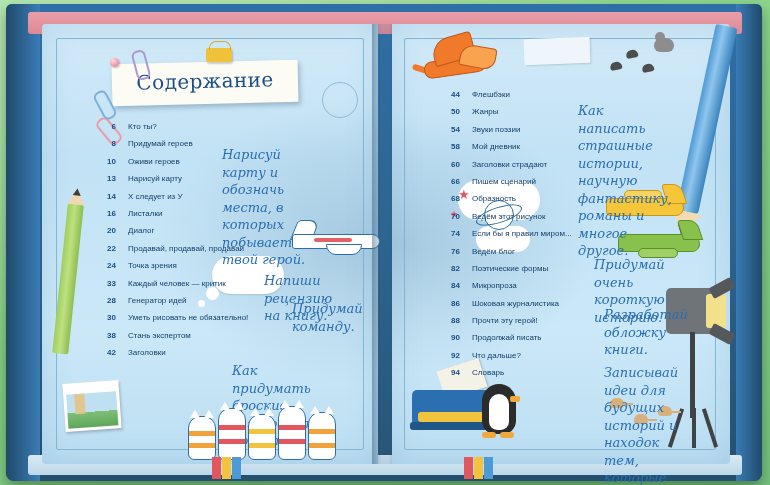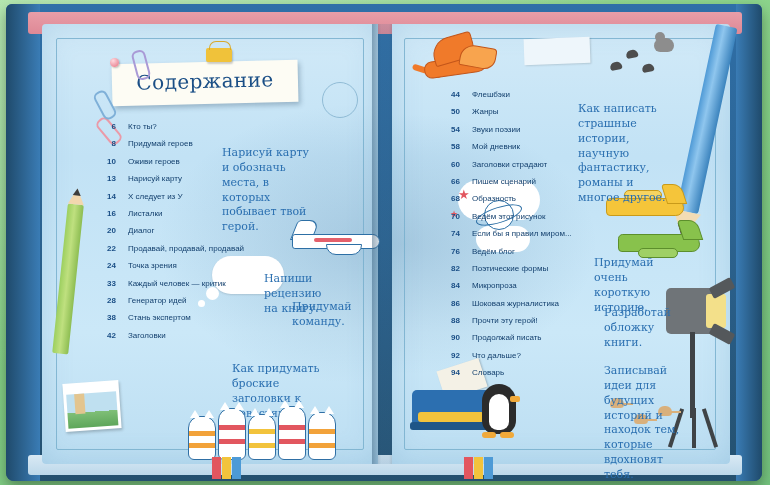--- a/index.html
+++ b/index.html
@@ -153,21 +153,22 @@
   .toc-title {
     font-size: 8px;
     color: #123f6d;
     white-space: nowrap;
   }
 
   
   .note {
     position: absolute;
     font-family: "DejaVu Serif", serif;
-    font-size: 11px;
+    font-style: italic;
+    font-size: 13px;
     line-height: 1.35;
     color: #2a6fb0;
   }
 
   
   .clip {
     position: absolute;
     border-radius: 3px;
   }
   .paperclip {
@@ -746,20 +747,24 @@
           <span class="toc-num">24</span>
           <span class="toc-title">Точка зрения</span>
         </div>
       <div class="toc-row">
           <span class="toc-num">33</span>
           <span class="toc-title">Каждый человек — критик</span>
         </div>
       <div class="toc-row">
           <span class="toc-num">28</span>
           <span class="toc-title">Генератор идей</span>
+        </div>
+      <div class="toc-row">
+          <span class="toc-num">30</span>
+          <span class="toc-title">Уметь рисовать не обязательно!</span>
         </div>
       <div class="toc-row">
           <span class="toc-num">38</span>
           <span class="toc-title">Стань экспертом</span>
         </div>
       <div class="toc-row">
           <span class="toc-num">42</span>
           <span class="toc-title">Заголовки</span>
         </div>
     </div>

